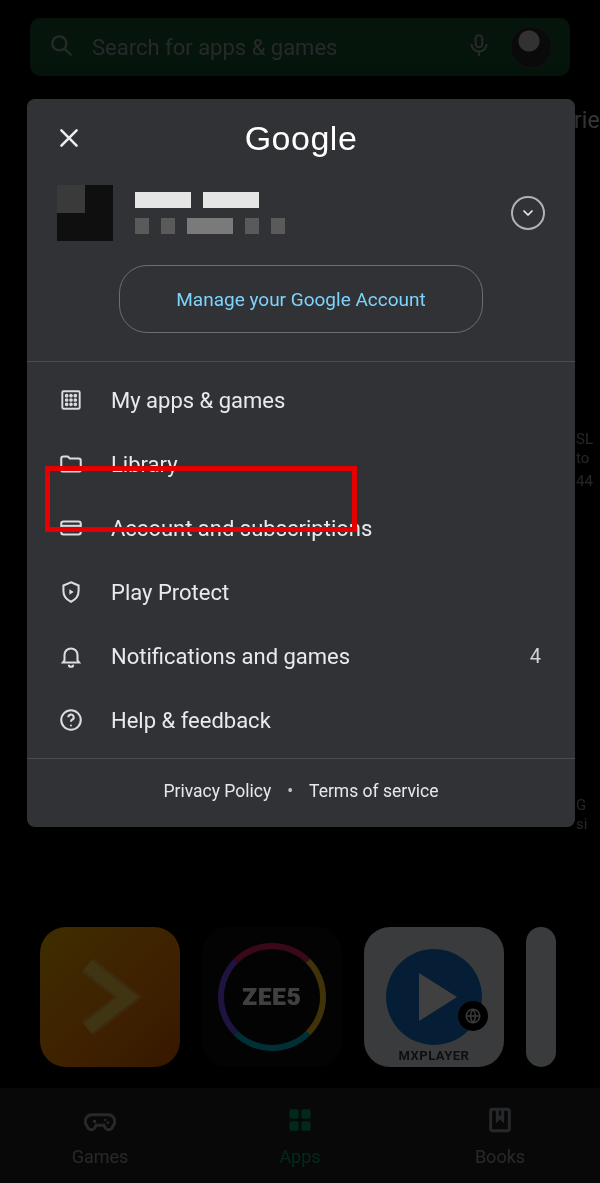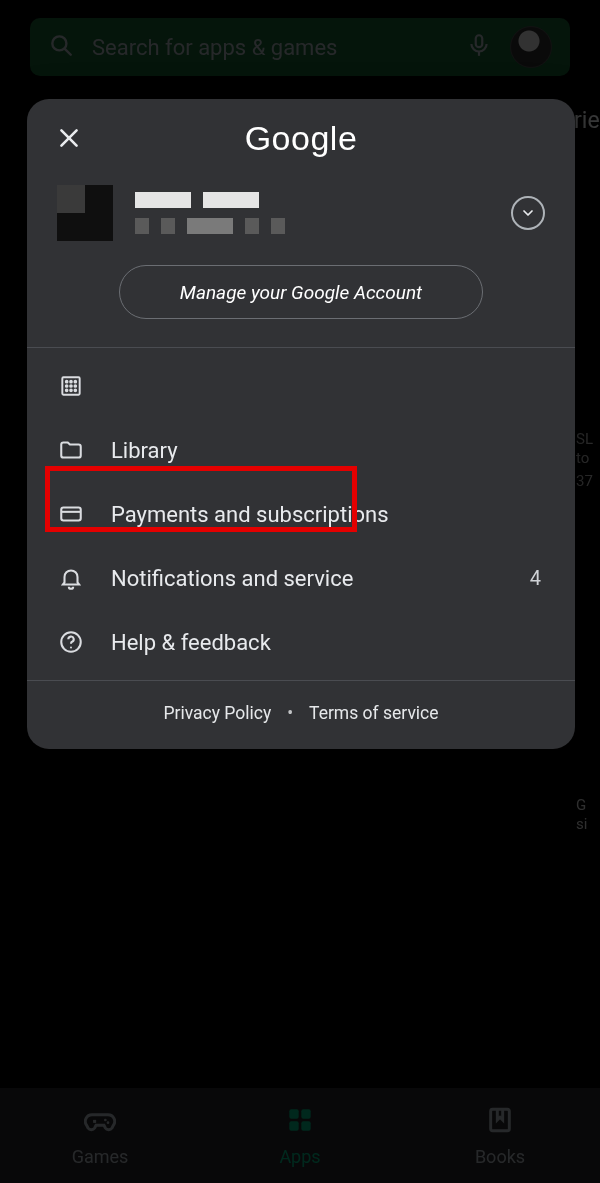--- a/index.html
+++ b/index.html
@@ -30,35 +30,35 @@
 
   
   .bnav { position:absolute; left:0; bottom:0; width:600px; height:96px; background:#202124; display:flex; border-top:1px solid #000;}
   .bitem { flex:1; display:flex; flex-direction:column; align-items:center; justify-content:center; gap:6px; color:#9aa0a6; font-size:18px; }
   .bitem.active { color:#00a173;text-align:right; }
   .bicon svg { width:32px; height:32px; }
   .bicon .fill { fill: currentColor; }
   .bicon .stroke { stroke: currentColor; fill:none; stroke-width:2.2; }
 
   
-  .sheet { position:absolute; left:27px; top:99px; width:548px; background:#313235; border-radius:22px; box-shadow:0 12px 40px rgba(0,0,0,.6); overflow:hidden; }
+  .sheet { position:absolute; left:27px; top:99px; width:548px; background:#313235; border-radius:8px; box-shadow:0 12px 40px rgba(0,0,0,.6); overflow:hidden; }
   .sheet .head { display:flex; align-items:center; height:78px; padding:0 22px; }
   .close { width:40px; height:40px; display:flex; align-items:center; justify-content:center; color:#e8eaed; }
   .google-logo { flex:1; text-align:center; font-size:34px; color:#fff; font-family: 'Product Sans', Arial, sans-serif; letter-spacing:.5px; }
 
   .acct { display:flex; align-items:center; gap:22px; padding: 8px 30px 0 30px; }
   .acct .pic { width:56px; height:56px; background:#1b1b1b; display:grid; grid-template-columns:1fr 1fr; grid-template-rows:1fr 1fr;}
   .acct .pic div { background:#0f0f0f; }
   .acct .pic div:nth-child(1){ background:#3a3a3a;}
   .acct .name { flex:1; display:flex; flex-direction:column; gap:10px;}
   .redrow { display:flex; gap:12px; }
   .redbox { height:16px; background:#5a5a5a; }
   .expand { width:34px; height:34px; border:2px solid #aeb3b8; border-radius:50%; display:flex; align-items:center; justify-content:center; color:#e8eaed; }
 
-  .manage { margin: 24px auto 28px; width:364px; height:54px; border:1.4px solid #6b6e73; border-radius:28px; display:flex; align-items:center; justify-content:center; color:#ffffff; font-size:19px;font-style:italic; }
+  .manage { margin: 24px auto 28px; width:364px; height:68px; border:1.4px solid #6b6e73; border-radius:28px; display:flex; align-items:center; justify-content:center; color:#7dd3fc; font-size:19px; }
 
   .divider { height:1px; background:#5f6368; opacity:.55; }
 
   .items { padding: 6px 0 6px; }
   .item { display:flex; align-items:center; gap:26px; padding: 18px 30px; font-size:22px; color:#e8eaed; position:relative; }
   .item .icn { width:28px; height:28px; color:#dadce0; display:flex; align-items:center; justify-content:center;}
   .item .icn svg { width:26px; height:26px; }
   .item .badge { position:absolute; right:34px; color:#cfd2d6; font-size:20px; }
   .hl { position:absolute; border:5px solid #e40000; pointer-events:none; }
 
@@ -84,25 +84,50 @@
           <path d="M5 11a7 7 0 0 0 14 0"></path>
           <line x1="12" y1="18" x2="12" y2="22"></line>
         </svg>
     </span>
     <span class="avatar"></span>
   </div>
   <span class="catlabel">rie</span>
   <div class="sidehint">
     <div>SL</div>
     <div>to</div>
-    <div style="margin-top:4px;">37</div>
+    <div style="margin-top:4px;">44</div>
   </div>
   <div class="sidehint2">
     <div>G</div>
     <div>si</div>
+  </div>
+  <div class="tilerow">
+    <div class="tile t1">
+      <svg viewBox="0 0 100 100" width="90" height="90">
+          <polyline points="25,15 70,50 25,85" fill="none" stroke="#fff" stroke-width="20" stroke-linejoin="miter" opacity=".25"></polyline>
+          <polyline points="25,15 70,50 25,85" fill="none" stroke="#ffd24d" stroke-width="14" stroke-linejoin="miter"></polyline>
+        </svg>
+    </div>
+    <div class="tile t2" style="position:relative;">
+      <div class="zee-ring"></div>
+      <span class="zee">ZEE5</span>
+    </div>
+    <div class="tile t3">
+      <div class="mx-circle">
+          <div class="mx-play"></div>
+        </div>
+      <span style="position:absolute; right:16px; bottom:36px; width:30px; height:30px; border-radius:50%; background:#000; display:flex;align-items:center;justify-content:center;">
+        <svg viewBox="0 0 24 24" width="18" height="18" fill="none" stroke="#e9ecef" stroke-width="2">
+            <circle cx="12" cy="12" r="9"></circle>
+            <path d="M3 12h18M12 3a14 14 0 0 1 0 18M12 3a14 14 0 0 0 0 18"></path>
+          </svg>
+      </span>
+      <span class="mx-label">MXPLAYER</span>
+    </div>
+    <div class="tile" style="width:30px; background:#e9ecef;"></div>
   </div>
   <div class="bnav">
     <div class="bitem">
       <span class="bicon"><svg viewBox="0 0 24 24">
             <path class="stroke" d="M6 8h12a5 5 0 0 1 4 8l-1 2a3 3 0 0 1-5 0l-1-2h-6l-1 2a3 3 0 0 1-5 0l-1-2a5 5 0 0 1 4-8z"></path>
             <line class="stroke" x1="8" y1="12" x2="8" y2="14"></line>
             <line class="stroke" x1="7" y1="13" x2="9" y2="13"></line>
             <circle class="fill" cx="16" cy="12" r="1"></circle>
             <circle class="fill" cx="18" cy="14" r="1"></circle>
           </svg></span>
@@ -182,50 +207,60 @@
             <circle cx="12" cy="8" r=".8" fill="currentColor"></circle>
             <circle cx="16" cy="8" r=".8" fill="currentColor"></circle>
             <circle cx="8" cy="12" r=".8" fill="currentColor"></circle>
             <circle cx="12" cy="12" r=".8" fill="currentColor"></circle>
             <circle cx="16" cy="12" r=".8" fill="currentColor"></circle>
             <circle cx="8" cy="16" r=".8" fill="currentColor"></circle>
             <circle cx="12" cy="16" r=".8" fill="currentColor"></circle>
             <circle cx="16" cy="16" r=".8" fill="currentColor"></circle>
           </svg>
       </span>
+      <span>My apps &amp; games</span>
     </div>
 
     <div class="item">
       <span class="icn">
         <svg viewBox="0 0 24 24" fill="none" stroke="currentColor" stroke-width="1.9">
             <path d="M3 7a2 2 0 0 1 2-2h4l2 2h8a2 2 0 0 1 2 2v8a2 2 0 0 1-2 2H5a2 2 0 0 1-2-2z"></path>
           </svg>
       </span>
       <span>Library</span>
     </div>
 
     <div class="item">
       <span class="icn">
         <svg viewBox="0 0 24 24" fill="none" stroke="currentColor" stroke-width="1.9">
             <rect x="3" y="6" width="18" height="12" rx="2"></rect>
             <line x1="3" y1="10" x2="21" y2="10"></line>
           </svg>
       </span>
-      <span>Payments and subscriptions</span>
-    </div>
-
+      <span>Account and subscriptions</span>
+    </div>
+
+    <div class="item">
+      <span class="icn">
+        <svg viewBox="0 0 24 24" fill="none" stroke="currentColor" stroke-width="1.9">
+            <path d="M12 3l7 3v5c0 5-3 8-7 10-4-2-7-5-7-10V6z"></path>
+            <polygon points="10.5,9.5 10.5,14.5 14.5,12" fill="currentColor" stroke="none"></polygon>
+          </svg>
+      </span>
+      <span>Play Protect</span>
+    </div>
 
     <div class="item">
       <span class="icn">
         <svg viewBox="0 0 24 24" fill="none" stroke="currentColor" stroke-width="1.9">
             <path d="M6 16V11a6 6 0 1 1 12 0v5l1.5 2h-15z"></path>
             <path d="M10 20a2 2 0 0 0 4 0"></path>
           </svg>
       </span>
-      <span>Notifications and service</span>
+      <span>Notifications and games</span>
       <span class="badge">4</span>
     </div>
 
 
     <div class="item">
       <span class="icn">
         <svg viewBox="0 0 24 24" fill="none" stroke="currentColor" stroke-width="1.9">
             <circle cx="12" cy="12" r="9"></circle>
             <path d="M9.5 9.5a2.5 2.5 0 1 1 3.5 2.3c-.8.4-1 .9-1 1.7"></path>
             <circle cx="12" cy="17" r=".9" fill="currentColor" stroke="none"></circle>

